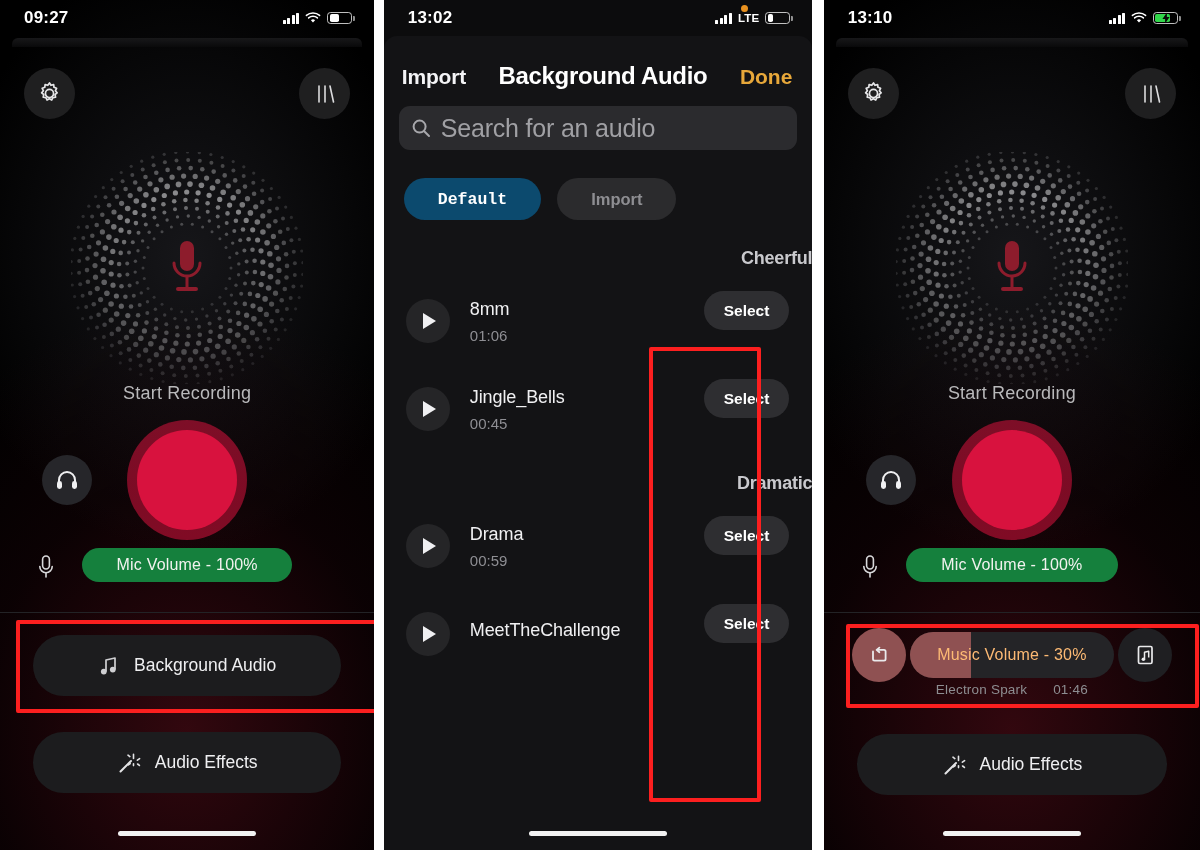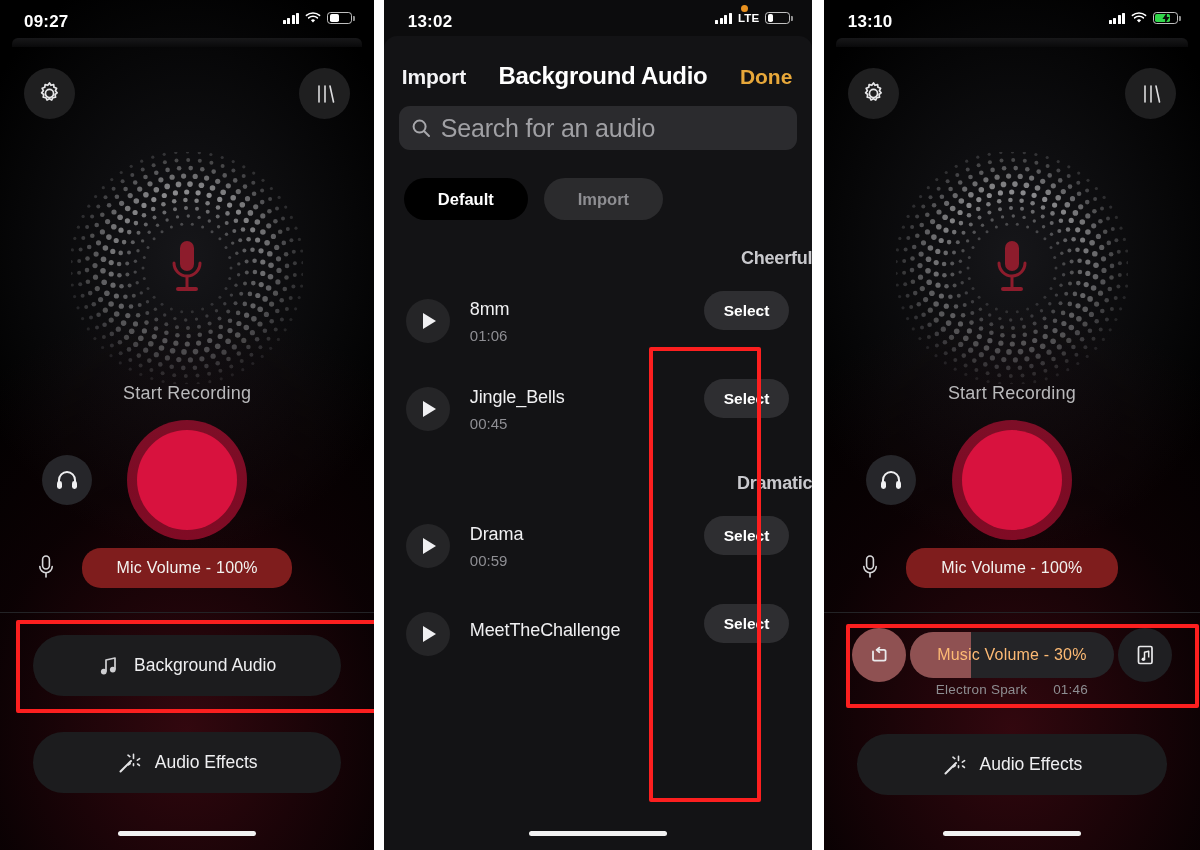--- a/index.html
+++ b/index.html
@@ -27,23 +27,23 @@
   .gap { width: 10px; height: 850px; background: #ffffff; }
   .panel-2 { width: 450px; background: #0c0c0d; }
   .gap2 { width: 12px; height: 850px; background: #ffffff; }
   .panel-3 { width: 395px; }
 
   
   .statusbar {
     position: relative;
     height: 36px;
     display: flex;
-    align-items: flex-start;
+    align-items: center;
     justify-content: space-between;
-    padding: 12px 22px 0 24px;
+    padding: 0 22px 0 24px;
     color: #fff;
     z-index: 40;
     gap: 16px;
   }
   .clock {
     font-size: 17px;
     font-weight: bold;
     letter-spacing: 0.2px;
     color: #ffffff;
   }
@@ -154,23 +154,23 @@
   .mic-small {
     position: absolute;
     left: 33px; top: 550px;
     width: 26px; height: 34px;
     display: flex; align-items: center; justify-content: center;
   }
   .mic-volume {
     position: absolute;
     left: 82px; right: 82px;
     top: 548px;
-    height: 40px;
+    height: 34px;
     border-radius: 19px;
-    background: #7f1d1d;
+    background: #15803d;
     display: flex; align-items: center; justify-content: center;
     color: #f2f2ef;
     font-size: 16px;
     letter-spacing: .2px;
   }
   .sep-line {
     position: absolute; left: 0; right: 0; top: 612px;
     height: 1px; background: #232326;
   }
 
@@ -290,21 +290,21 @@
     padding: 28px 0 0 20px;
   }
   .seg {
     height: 42px;
     padding: 0 34px;
     border-radius: 21px;
     display: flex; align-items: center; justify-content: center;
     font-size: 16.5px;
     font-weight: bold;
   }
-  .seg.on  { background: #000000; color: #ffffff; }
+  .seg.on  { background: #0c4a6e; color: #ffffff; font-family: Liberation Mono, monospace; }
   .seg.off { background: #2b2b2d; color: #8e8e92; }
 
   .cat {
     padding: 28px 0 0 21px;
     color: #c9c9cd;
     font-size: 18px;
     font-weight: bold;
     letter-spacing: -.2px;
     text-align: right;
   }

